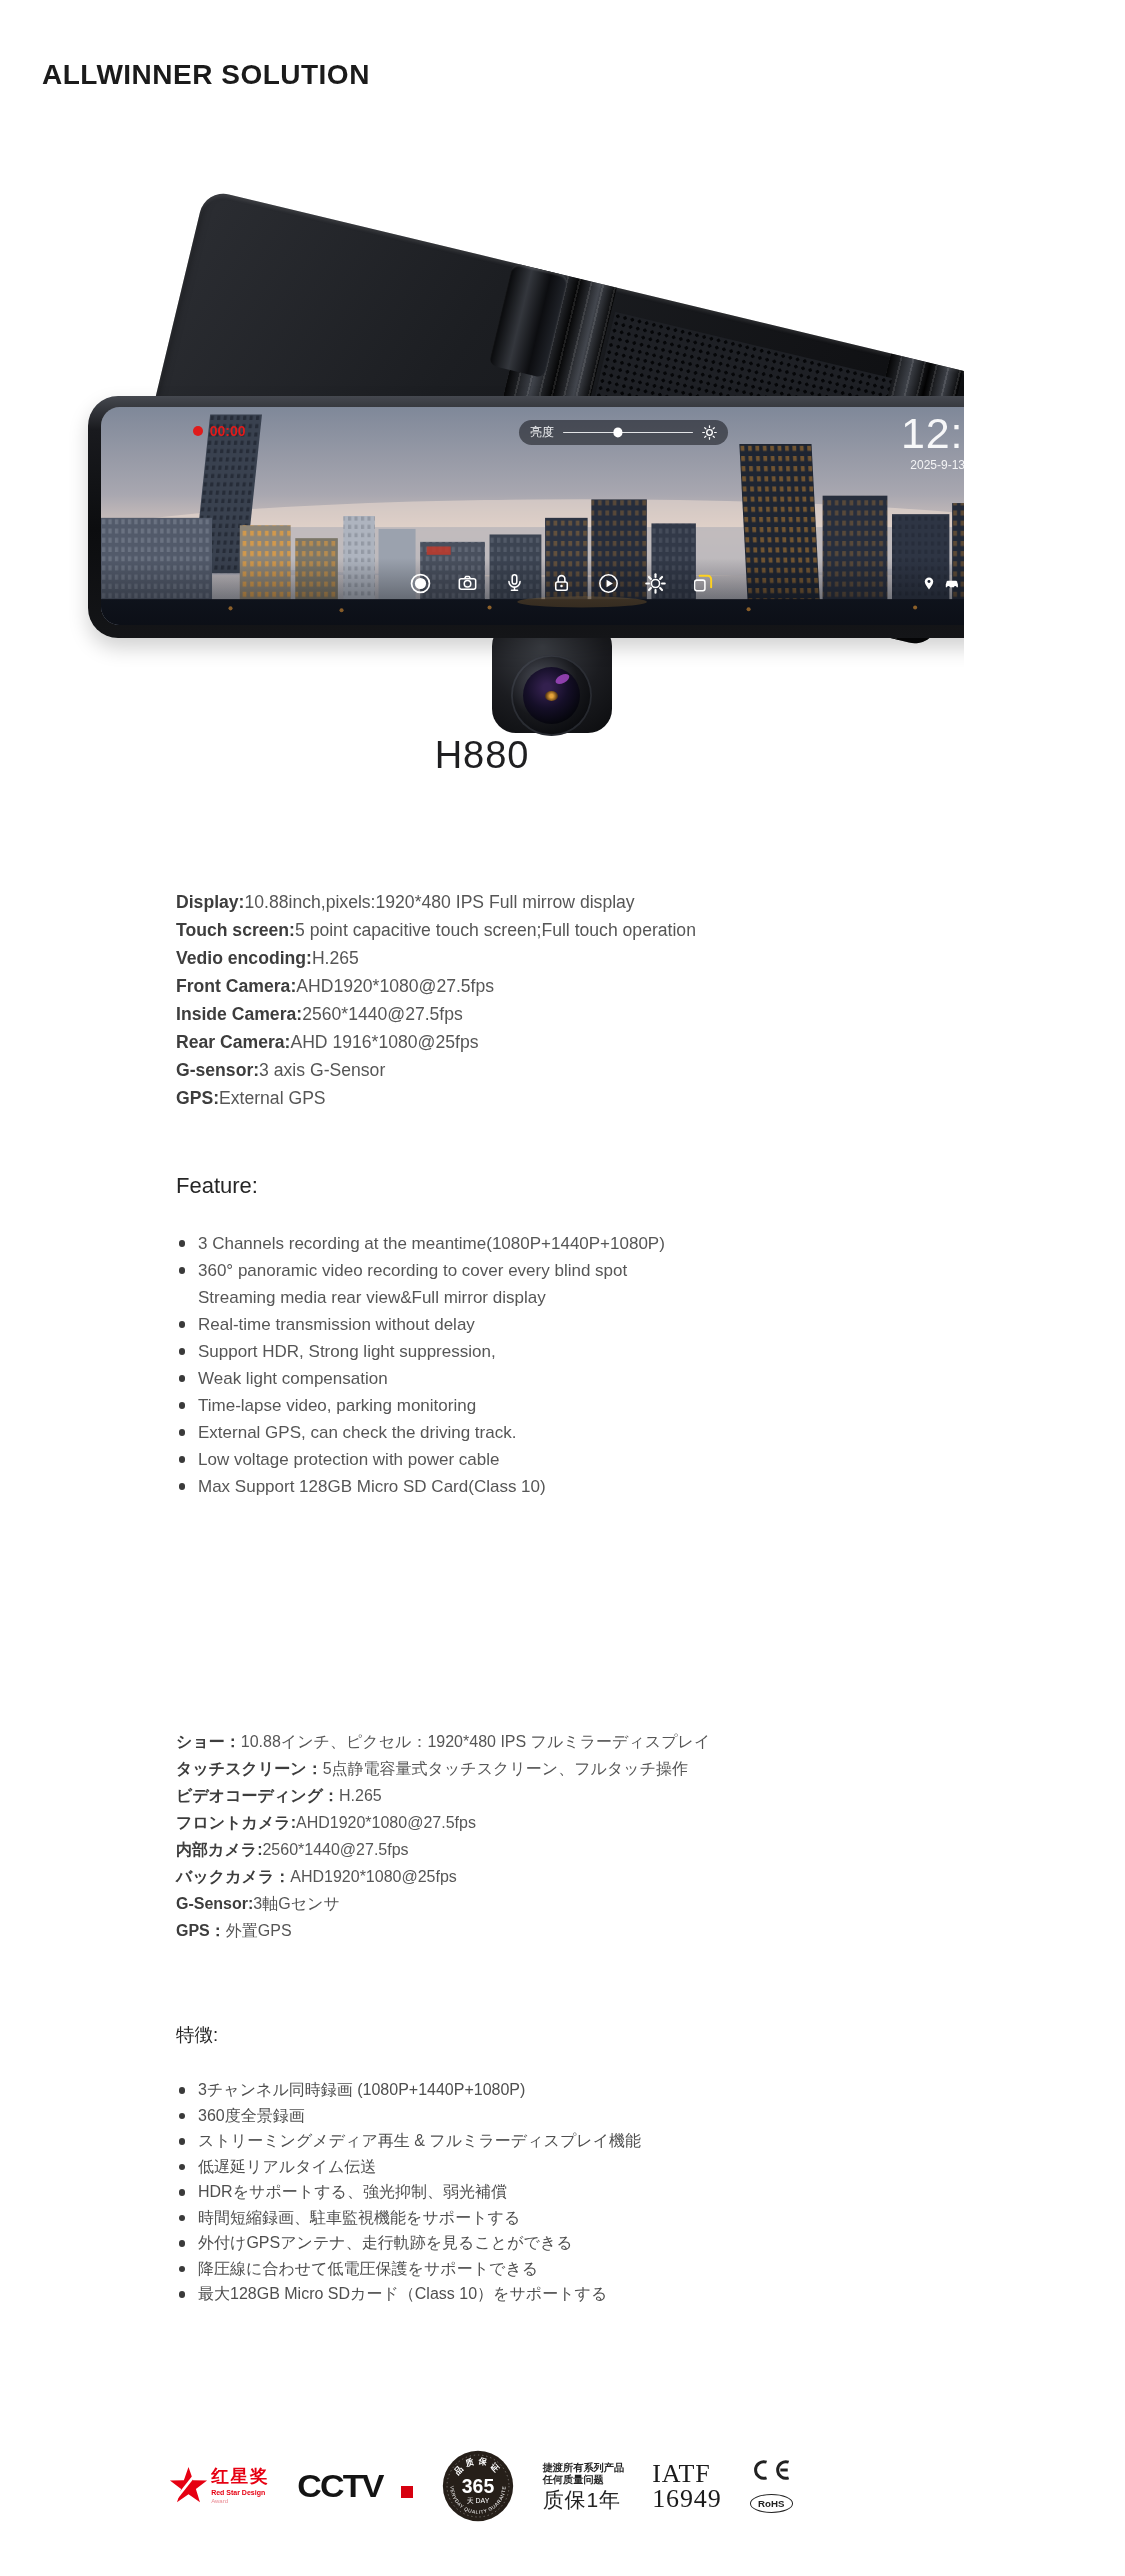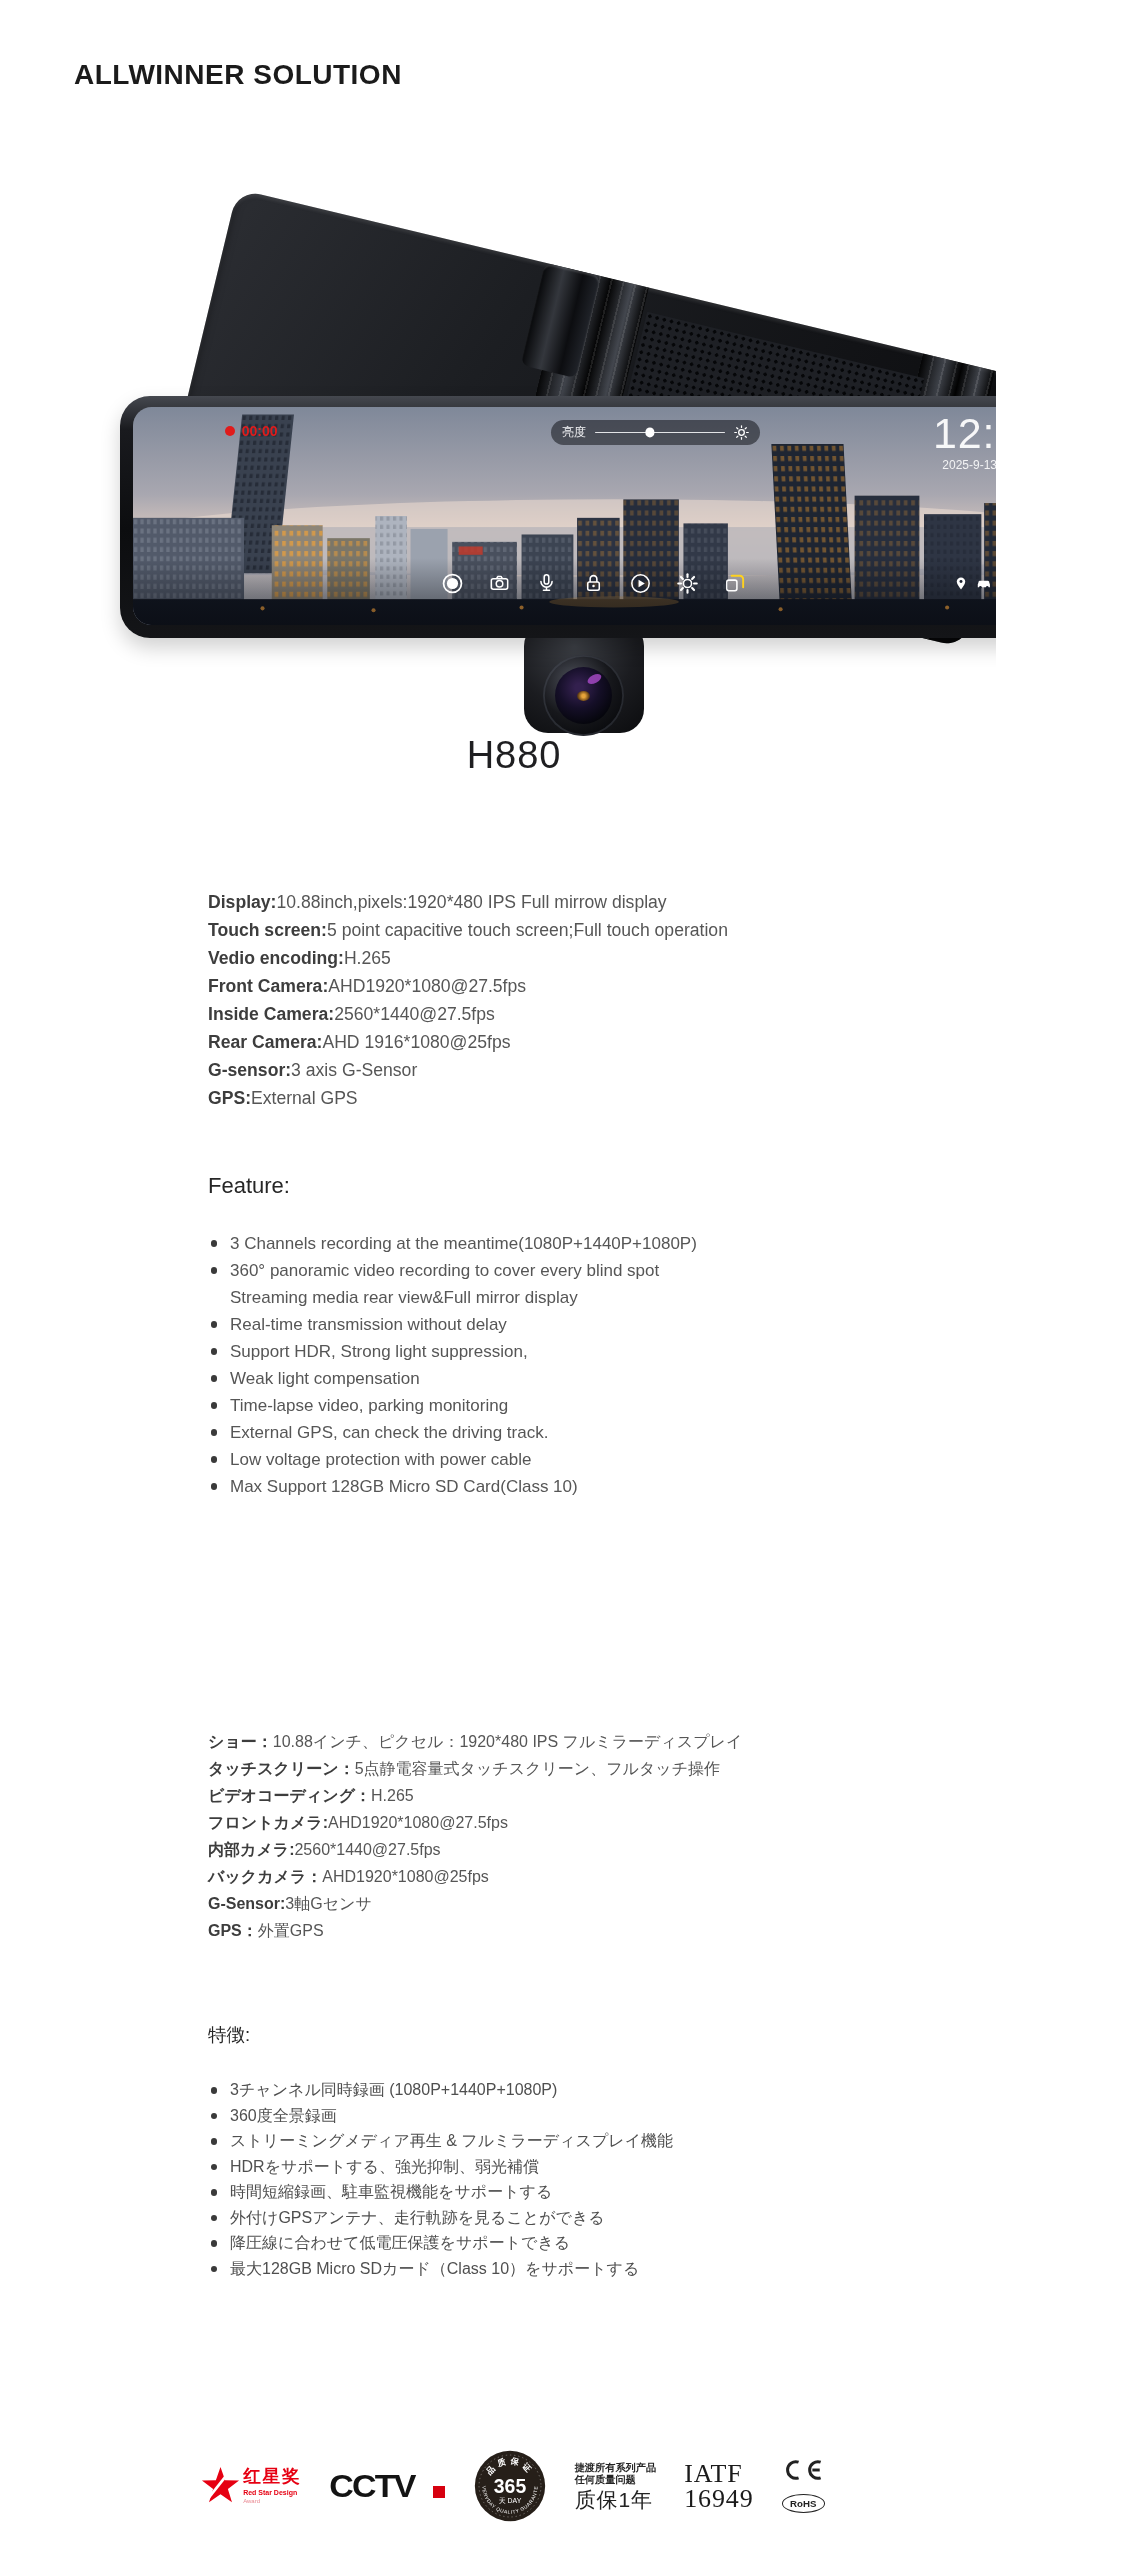--- a/index.html
+++ b/index.html
@@ -1,17 +1,17 @@
 <!DOCTYPE html>
 <html style="font-size:15px"><head>
 <meta charset="utf-8">
 <style>
   html,body{margin:0;padding:0;background:#ffffff;}
   .page{position:relative;width:964px;height:2576px;background:#fff;overflow:hidden;
-        font-family:"Liberation Sans",sans-serif;color:#222;margin-left:32px;}
+        font-family:"Liberation Sans",sans-serif;color:#222;}
 
   
   .main-title{position:absolute;left:42px;top:59px;font-size:28px;font-weight:800;
               letter-spacing:0.5px;color:#1b1b1b;}
 
   
   .device{position:absolute;left:0;top:211px;width:1126px;height:555px;}
 
   .back-slab{position:absolute;left:162px;top:69px;width:814px;height:277px;border-radius:24px;
              transform:rotate(13.5deg);z-index:2;overflow:hidden;
@@ -372,20 +372,21 @@
     <div class="spec-line"><span class="spec-label">バックカメラ：</span><span>AHD1920*1080@25fps</span></div>
     <div class="spec-line"><span class="spec-label">G-Sensor:</span><span>3軸Gセンサ</span></div>
     <div class="spec-line"><span class="spec-label">GPS：</span><span>外置GPS</span></div>
   </div>
 
   <div class="section-heading heading-jp">特徴:</div>
   <ul class="bullet-list list-jp">
     <li>3チャンネル同時録画 (1080P+1440P+1080P)</li>
     <li>360度全景録画</li>
     <li>ストリーミングメディア再生 &amp; フルミラーディスプレイ機能</li>
+    <li>低遅延リアルタイム伝送</li>
     <li>HDRをサポートする、強光抑制、弱光補償</li>
     <li>時間短縮録画、駐車監視機能をサポートする</li>
     <li>外付けGPSアンテナ、走行軌跡を見ることができる</li>
     <li>降圧線に合わせて低電圧保護をサポートできる</li>
     <li>最大128GB Micro SDカード（Class 10）をサポートする</li>
   </ul>
 
   <div class="footer">
 
     <div class="red-star">

